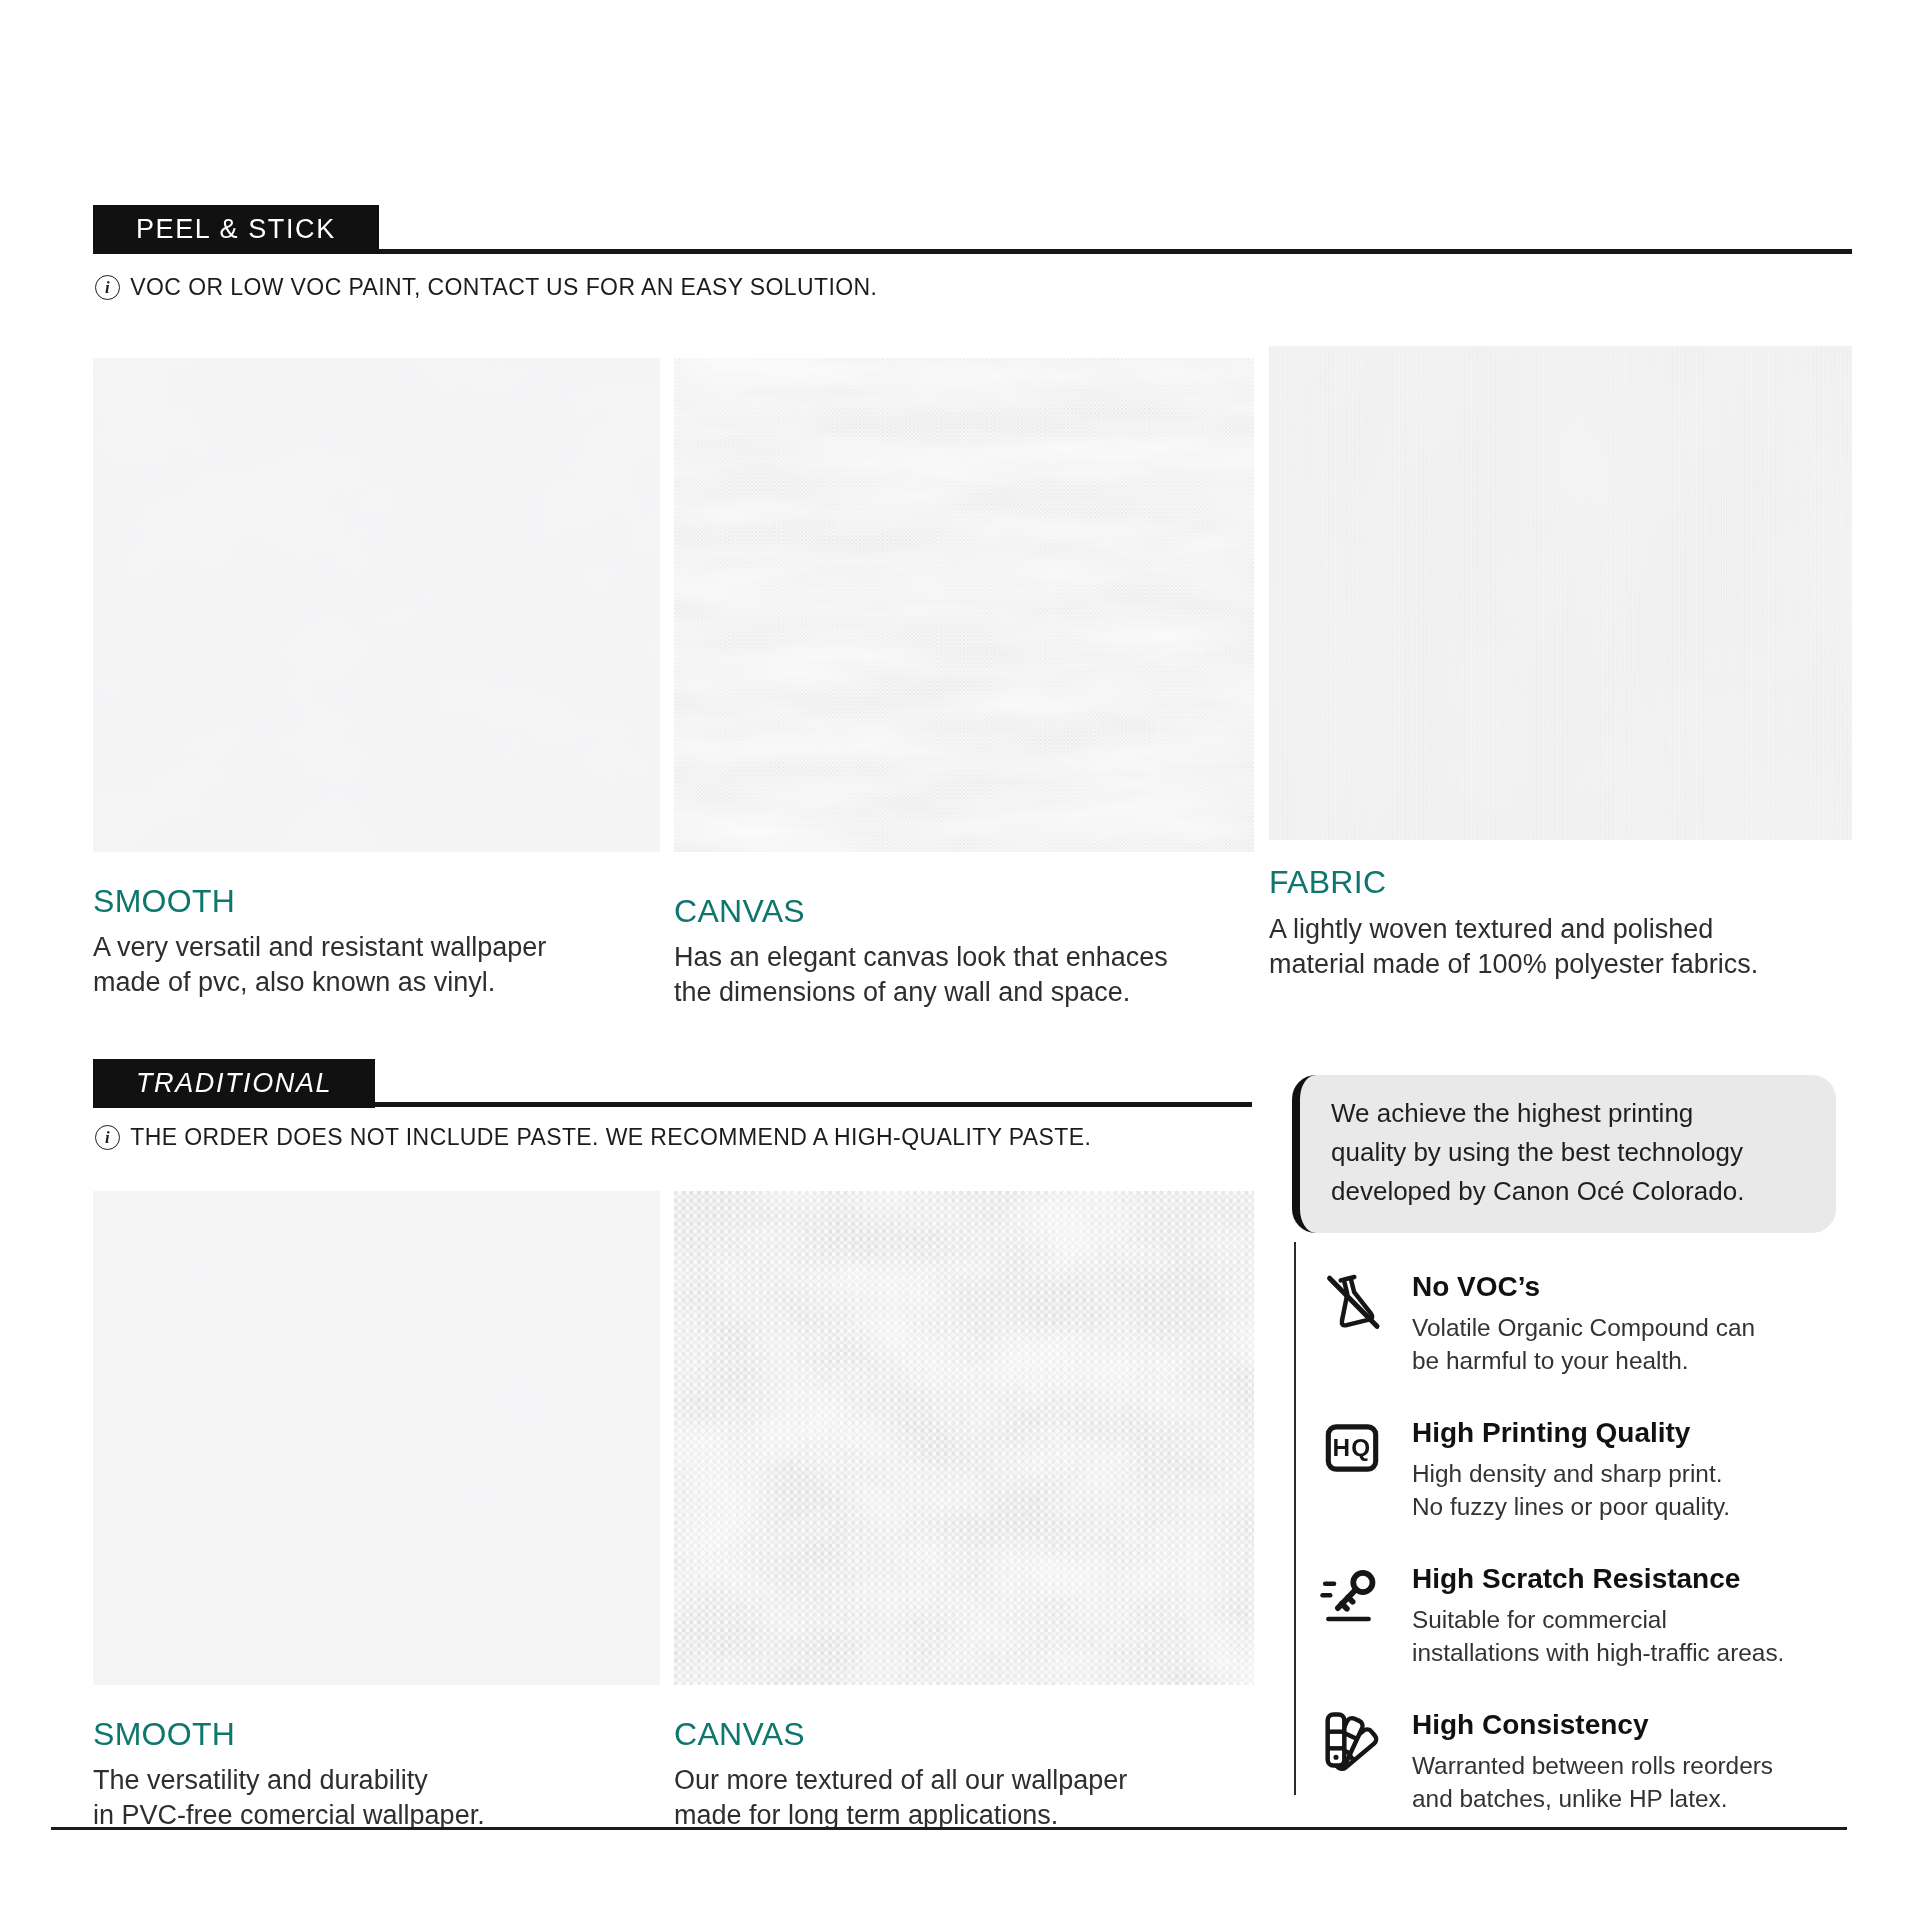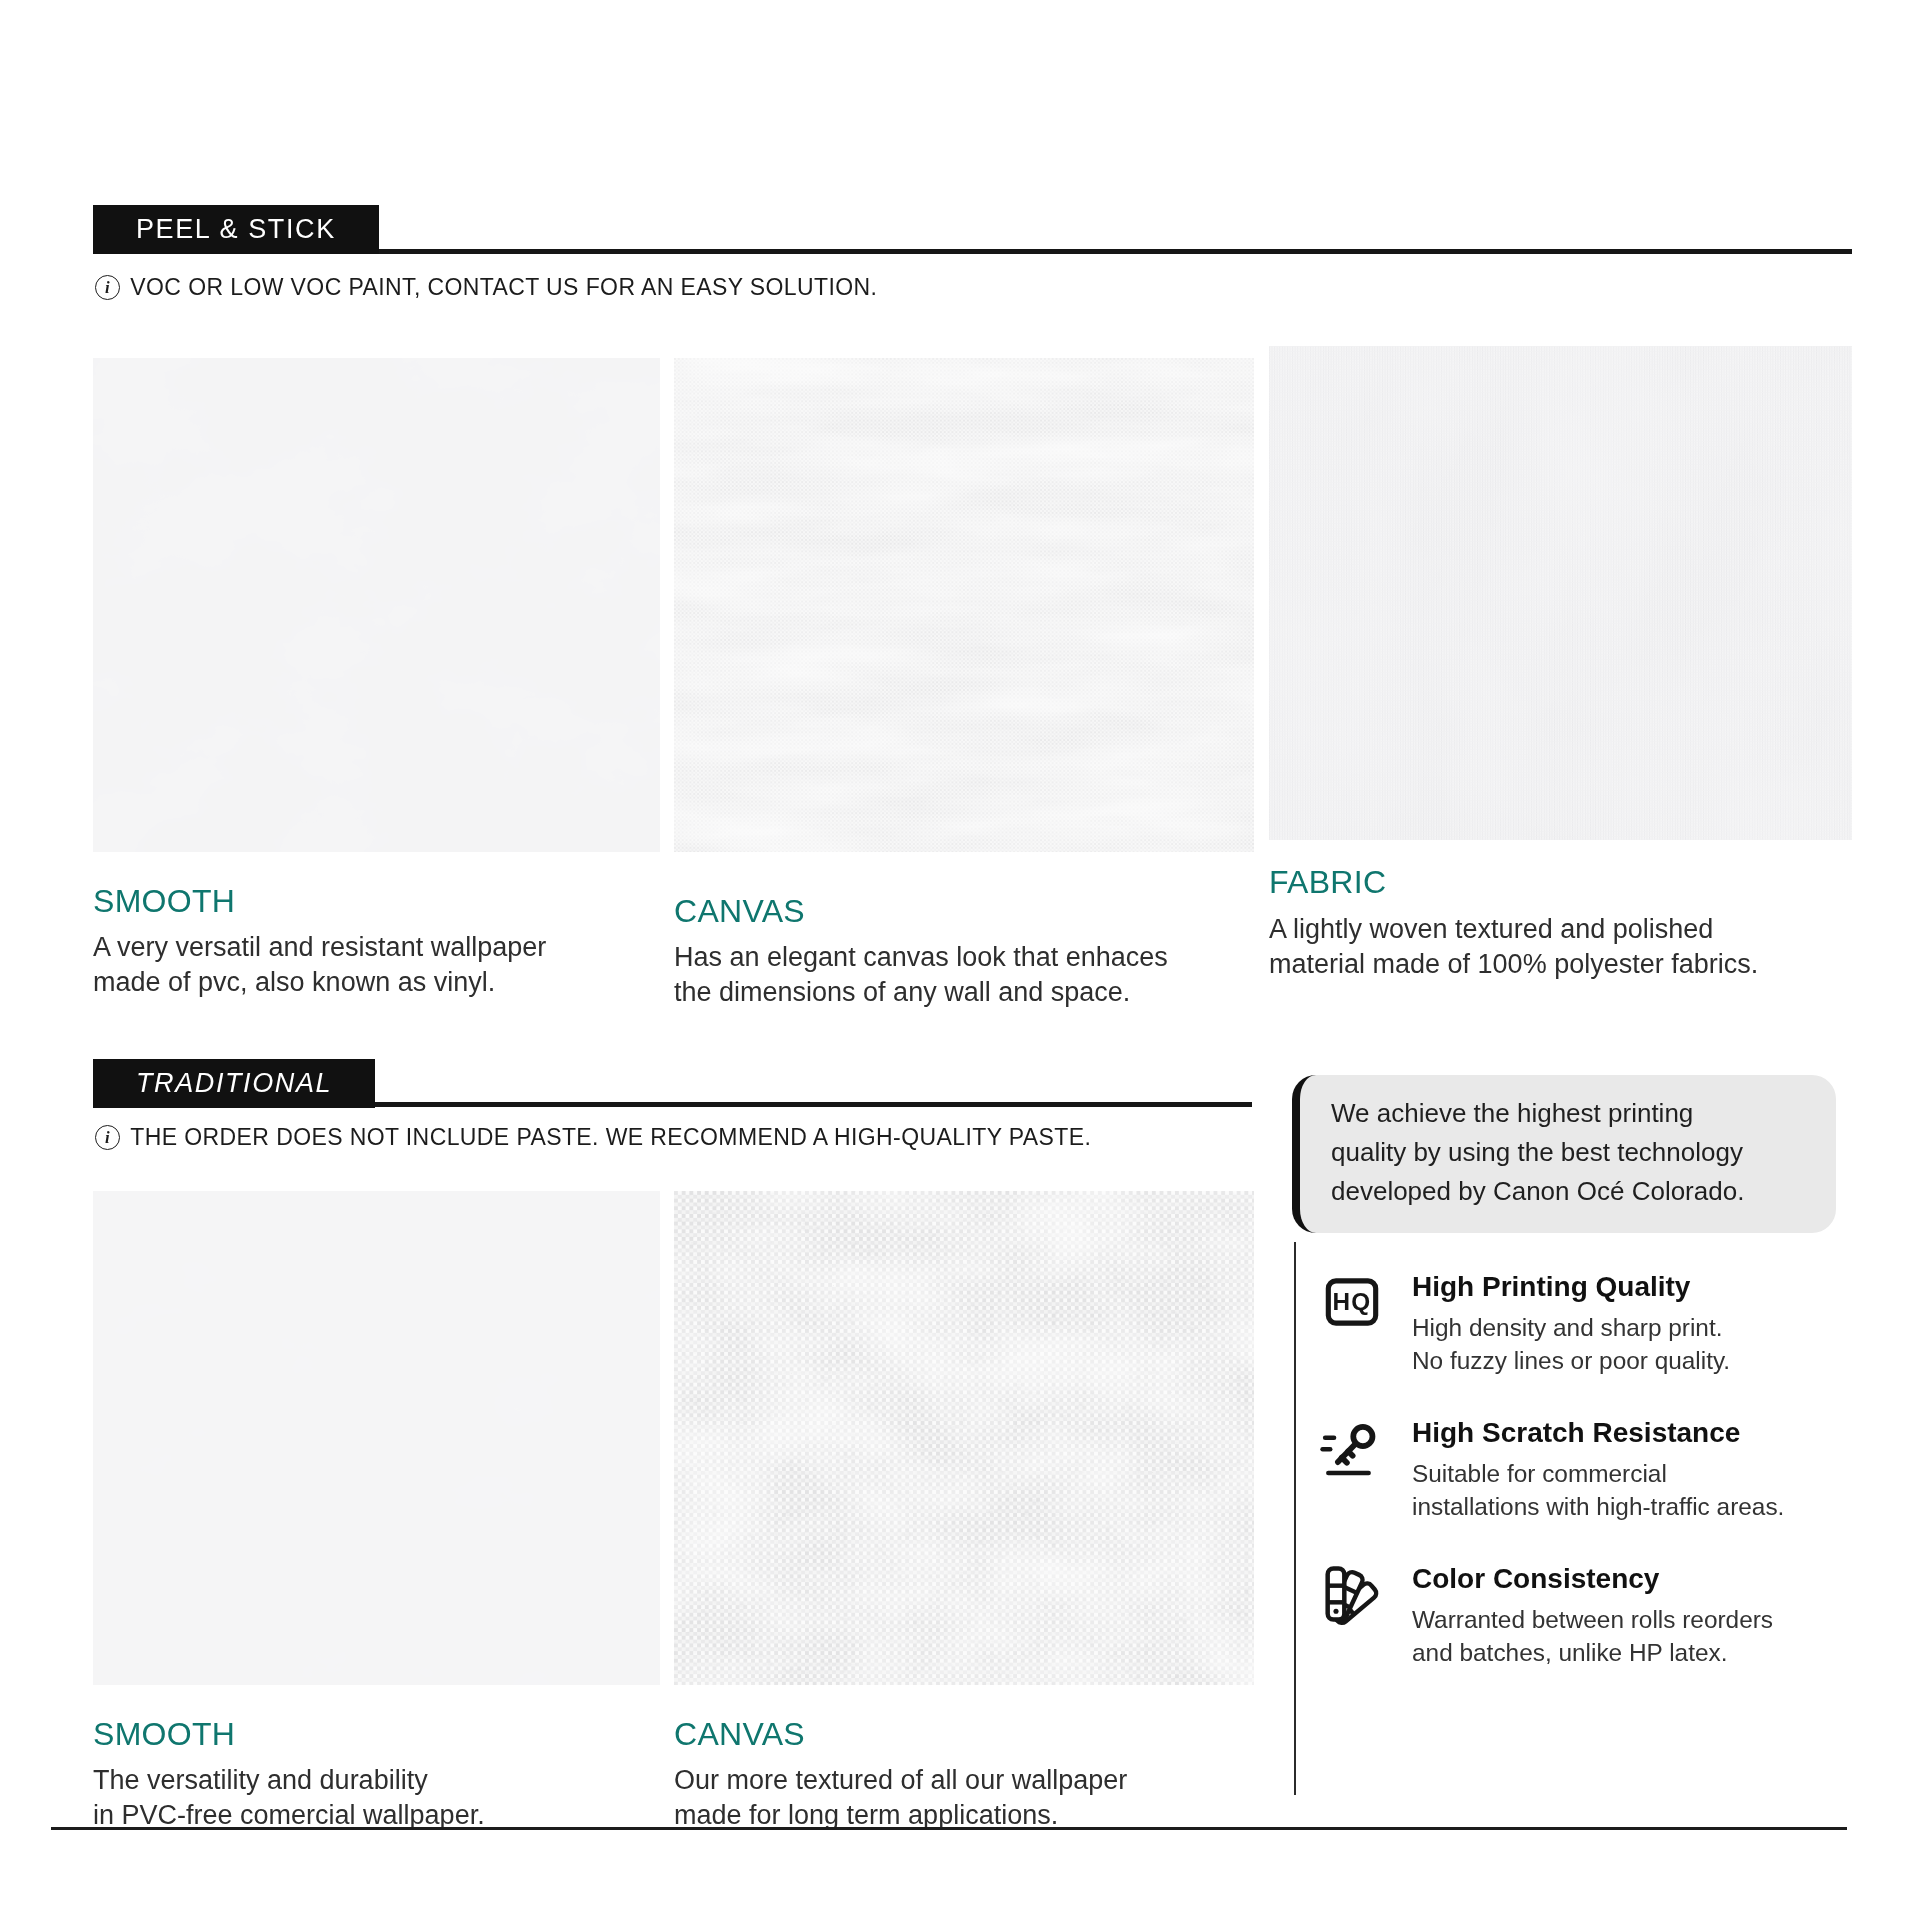--- a/index.html
+++ b/index.html
@@ -216,20 +216,38 @@
   <div class="quote">
     <span class="qline">We achieve the highest printing</span>
     <span class="qline">quality by using the best technology</span>
     <span class="qline">developed by Canon Océ Colorado.</span>
   </div>
 
   <div class="vline"></div>
 
   <div class="features">
 
+    <div class="feature">
+      <div class="f-icon">
+        <svg viewBox="0 0 100 100" fill="none" stroke="#161616" stroke-width="7" stroke-linecap="round" stroke-linejoin="round" aria-hidden="true">
+          <g transform="rotate(-14 50 50)">
+            <path d="M41 13 H63"></path>
+            <path d="M46 15 V36 L28 74 Q24 83 33 83 H69 Q78 83 74 74 L57 36 V15"></path>
+          </g>
+          <path d="M15 13 L89 88" stroke-width="8"></path>
+        </svg>
+      </div>
+      <div class="f-body">
+        <div class="f-title">No VOC’s</div>
+        <div class="f-desc">
+          <span class="dline">Volatile Organic Compound can</span>
+          <span class="dline">be harmful to your health.</span>
+        </div>
+      </div>
+    </div>
 
     <div class="feature">
       <div class="f-icon">
         <svg viewBox="0 0 100 100" fill="none" aria-hidden="true">
           <rect x="13" y="17" width="74" height="66" rx="12" stroke="#161616" stroke-width="8"></rect>
           <text x="50" y="63" text-anchor="middle" font-family="Liberation Sans, sans-serif" font-size="38" font-weight="700" letter-spacing="2" fill="#161616">HQ</text>
         </svg>
       </div>
       <div class="f-body">
         <div class="f-title">High Printing Quality</div>
@@ -277,21 +295,21 @@
             <path d="M13 38 H39"></path>
               <path d="M13 63 H39"></path>
           </g>
           <rect x="12" y="10" width="26" height="80" rx="9" fill="#ffffff"></rect>
           <path d="M12 37 H38"></path>
             <path d="M12 63 H38"></path>
           <circle cx="25" cy="77" r="4" fill="#161616" stroke="none"></circle>
         </svg>
       </div>
       <div class="f-body">
-        <div class="f-title">Color Consistency</div>
+        <div class="f-title">High Consistency</div>
         <div class="f-desc">
           <span class="dline">Warranted between rolls reorders</span>
           <span class="dline">and batches, unlike HP latex.</span>
         </div>
       </div>
     </div>
 
   </div>
 
   <div class="bottom-rule"></div>

